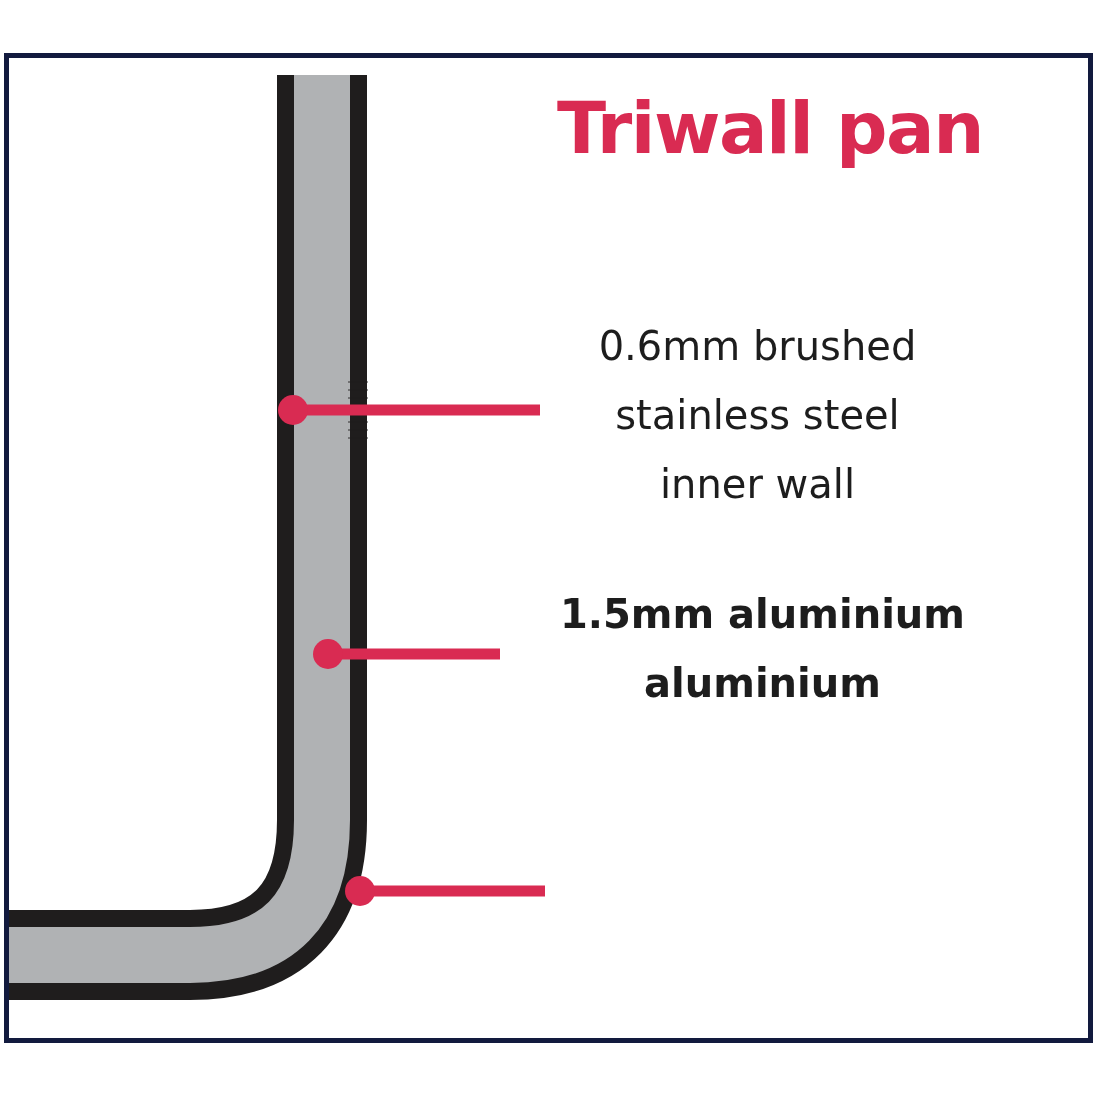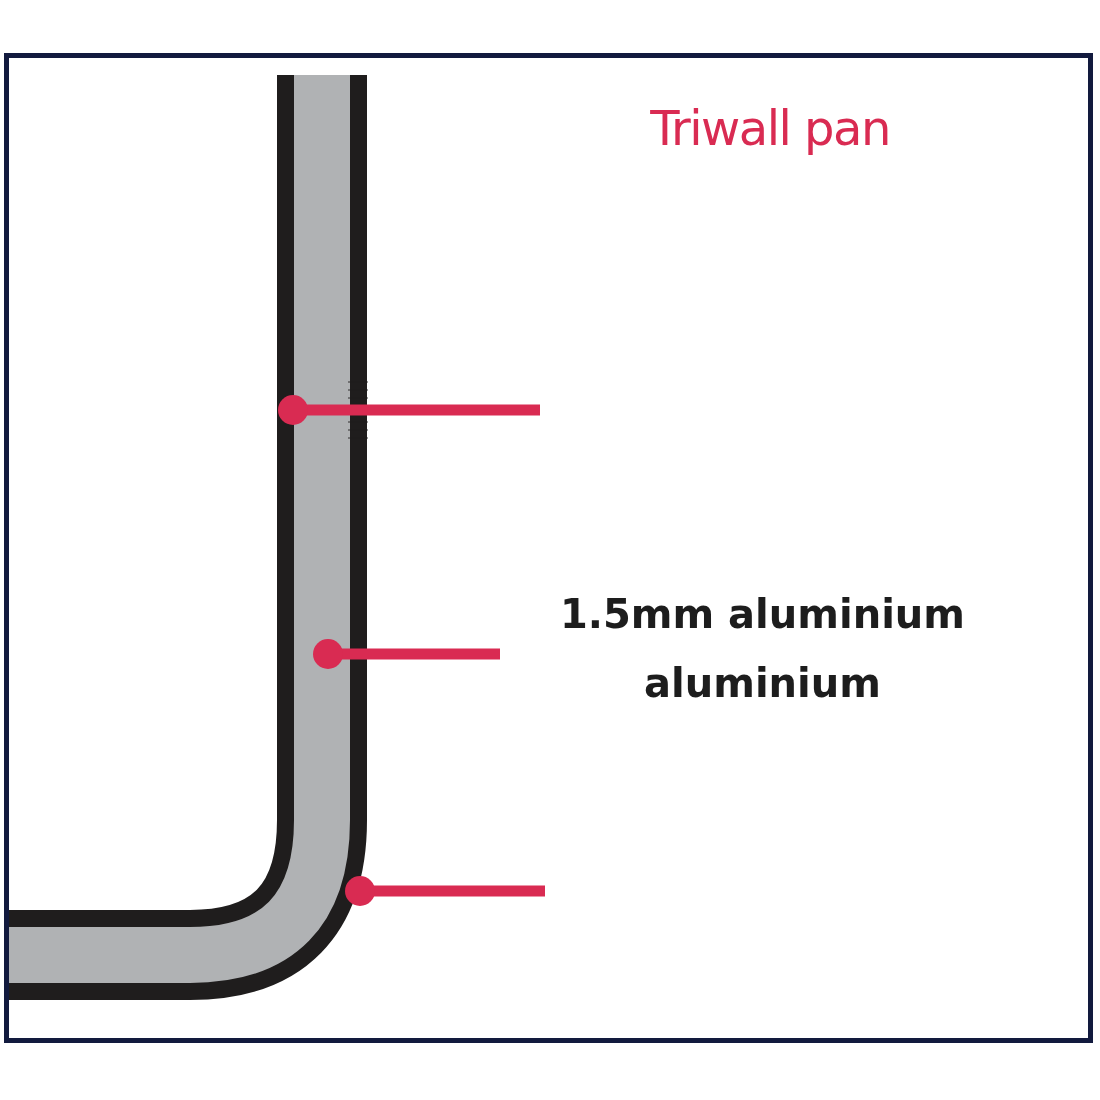--- a/index.html
+++ b/index.html
@@ -45,22 +45,22 @@
     top: -58px;
   }
   .title-block {
     position: absolute;
     left: 500px;
     top: 86px;
     width: 540px;
     text-align: center;
     color: #d92b52;
     font-family: "DejaVu Sans", sans-serif;
-    font-weight: normal;
-    font-size: 48px;
+    font-weight: bold;
+    font-size: 72px;
     line-height: 84px;
     letter-spacing: -1.5px;
   }
   .title-block .line2 {
     letter-spacing: -2px;
   }
   .callout-label {
     position: absolute;
     color: #1d1d1d;
     font-family: "DejaVu Sans", sans-serif;
@@ -123,20 +123,25 @@
         <line x1="360" y1="891" x2="545" y2="891" stroke="#d92b52" stroke-width="11"></line>
         <circle cx="360" cy="891" r="15" fill="#d92b52"></circle>
       </g>
     </svg>
   </div>
 
   <div class="title-block">
     <div class="line1">Triwall pan</div>
   </div>
 
+  <div class="callout-label" id="label-inner-wall">
+    <div>0.6mm brushed</div>
+    <div>stainless steel</div>
+    <div>inner wall</div>
+  </div>
 
   <div class="callout-label" id="label-thermocore">
     <div>1.5mm aluminium</div>
     <div>aluminium</div>
   </div>
 
 
 </div>
 
 </body></html>

